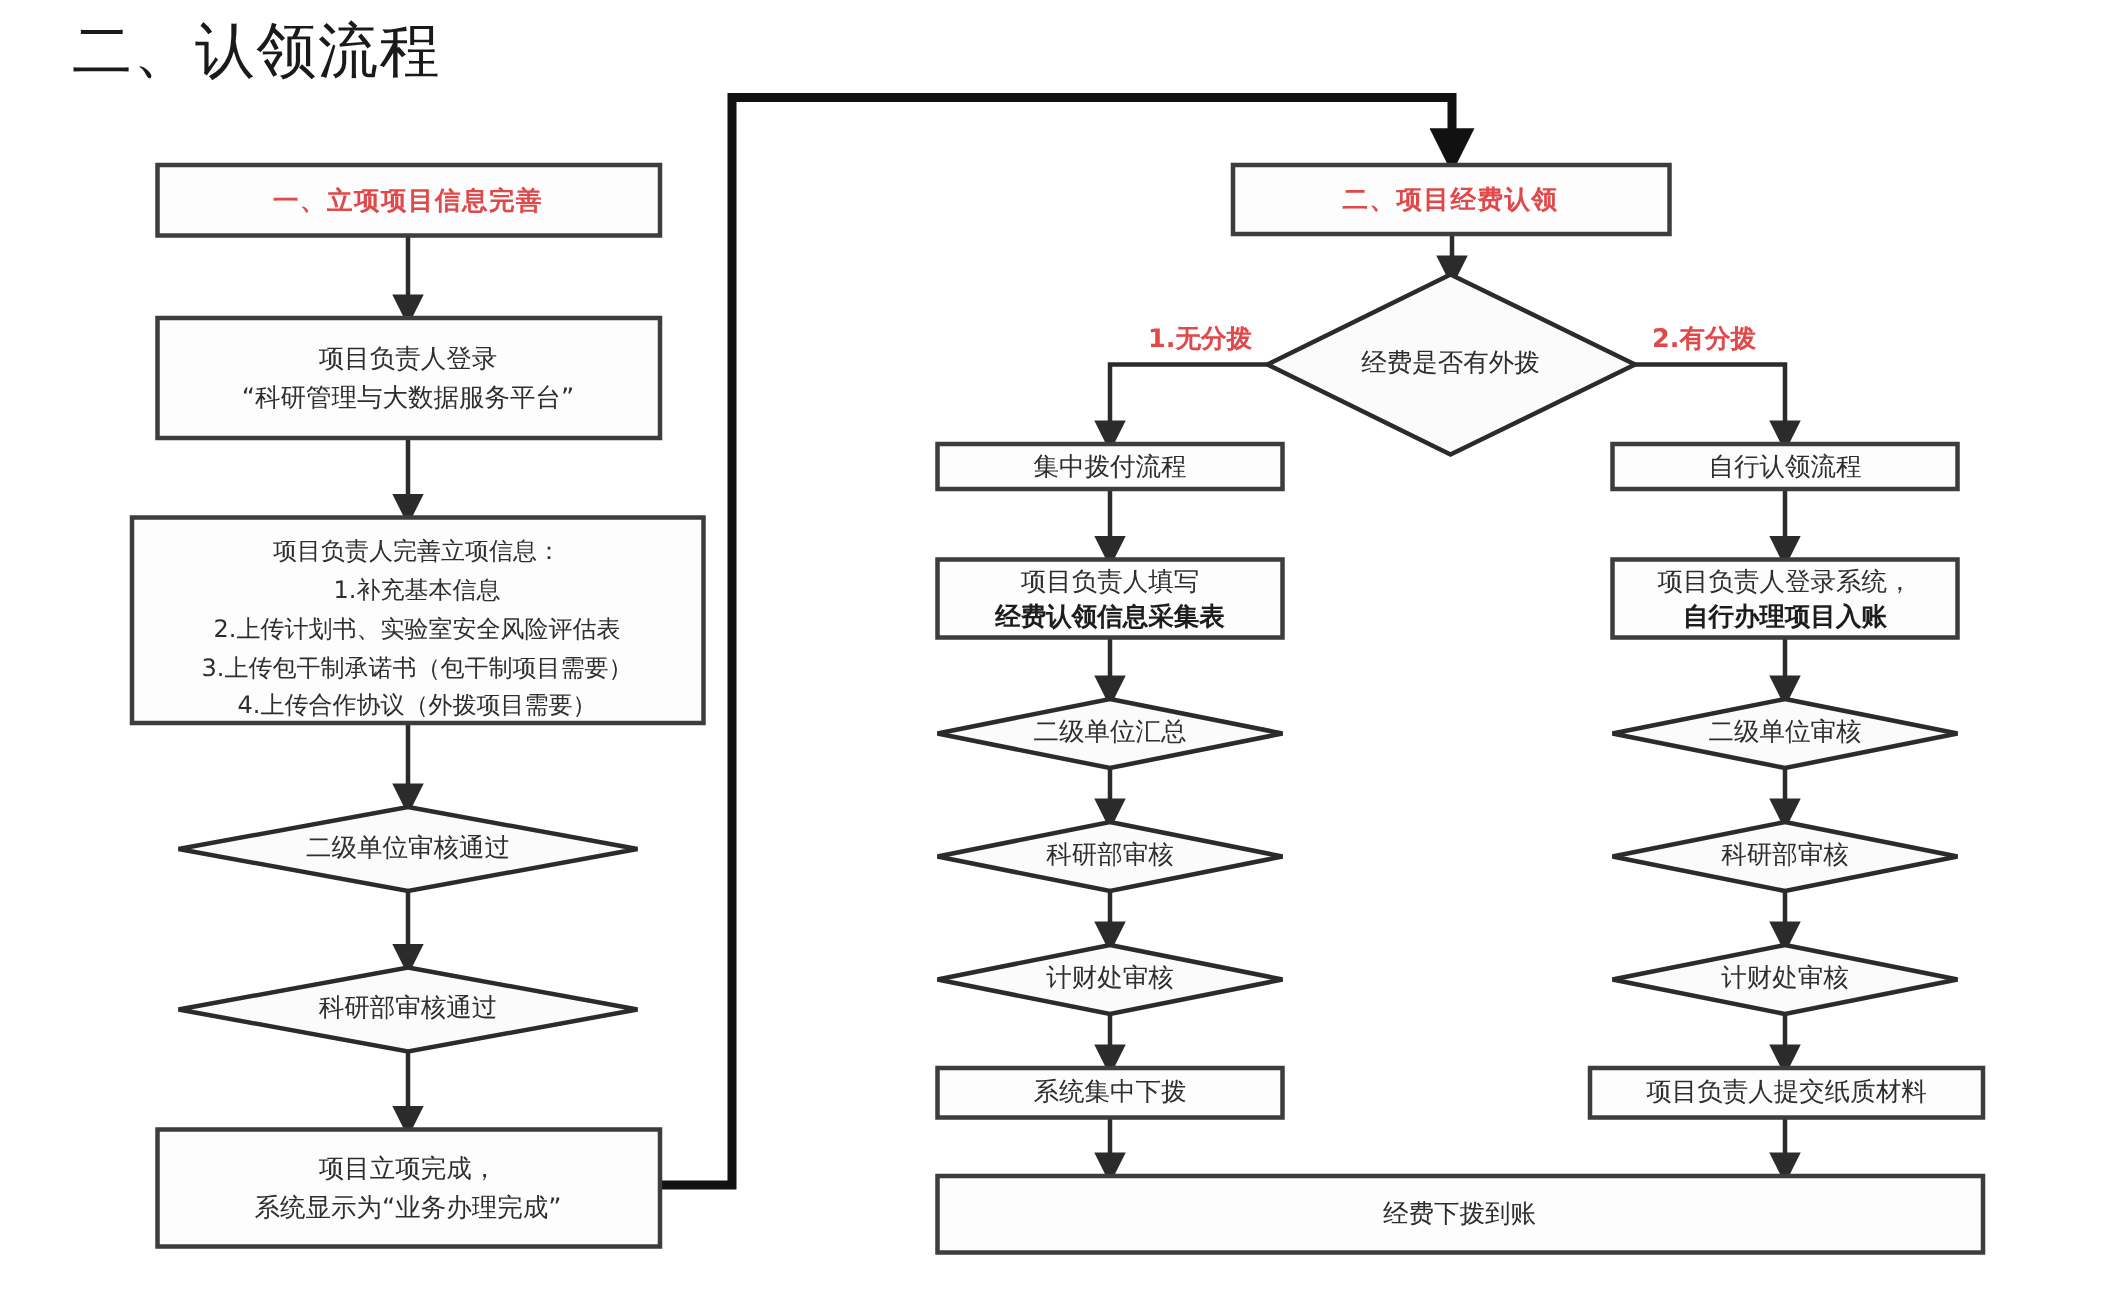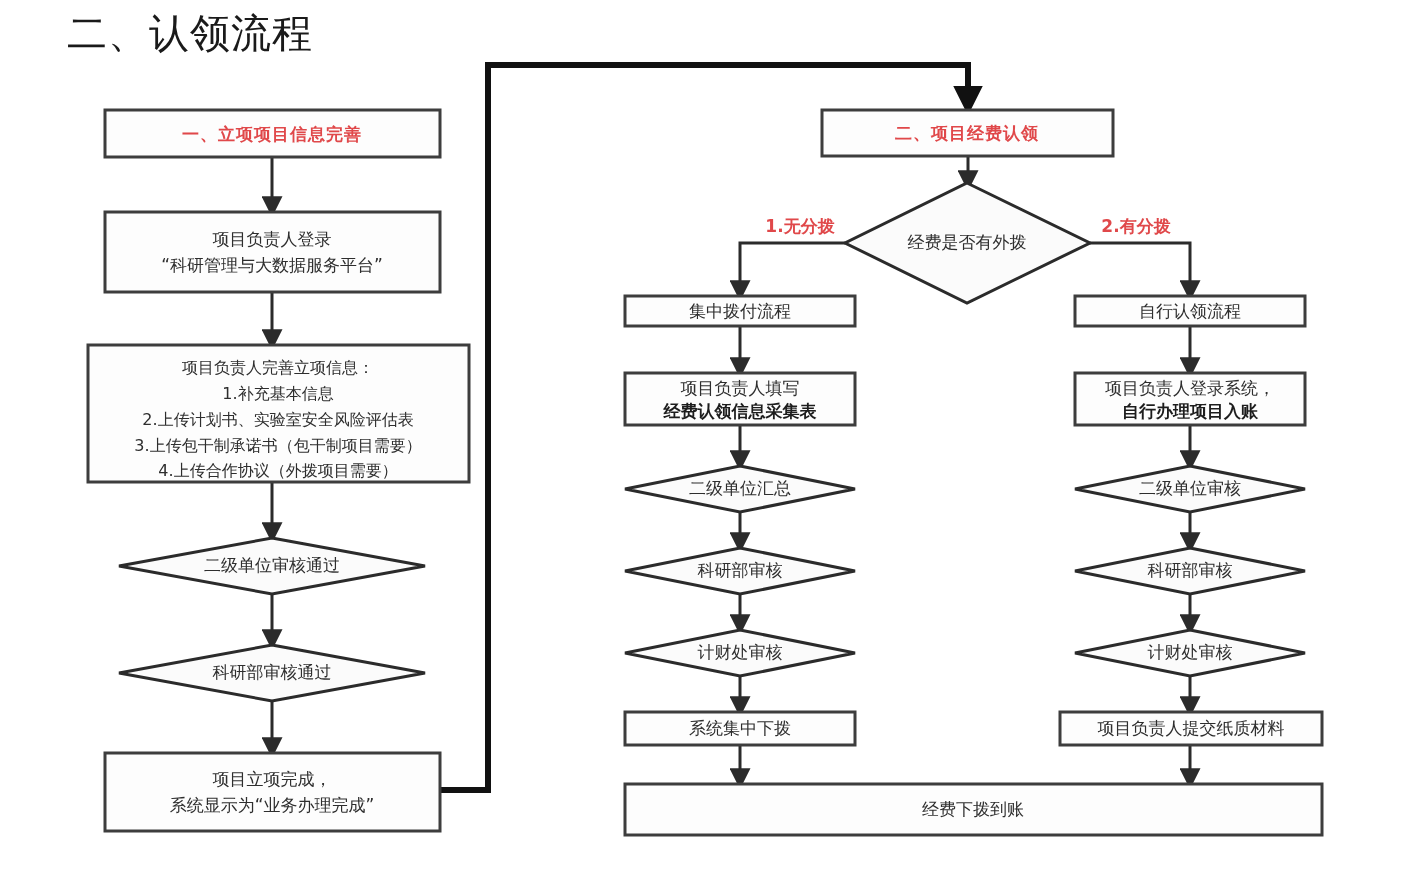--- a/index.html
+++ b/index.html
@@ -12,21 +12,20 @@
   }
   #page-title{
     position:absolute;
     left:48px; top:6px;
     font-size:40px;
     font-weight:400;
     color:#1a1a1a;
     letter-spacing:1px;
     white-space:nowrap;
     font-family:"DejaVu Sans","Liberation Sans",sans-serif;
-    margin-left:19px;
   }
   svg#flow{position:absolute;left:0;top:0;width:1406px;height:870px;}
   .node-rect{fill:#fdfdfd;stroke:#3d3d3d;stroke-width:3;}
   .node-diamond{fill:#fbfbfb;stroke:#2b2b2b;stroke-width:3;}
   .conn{stroke:#2b2b2b;stroke-width:3;fill:none;}
   .conn-thick{stroke:#111111;stroke-width:6;fill:none;}
   .arrow-head{fill:#2b2b2b;}
   .arrow-head-thick{fill:#111111;}
   text{
     font-family:"DejaVu Sans","Liberation Sans",sans-serif;

